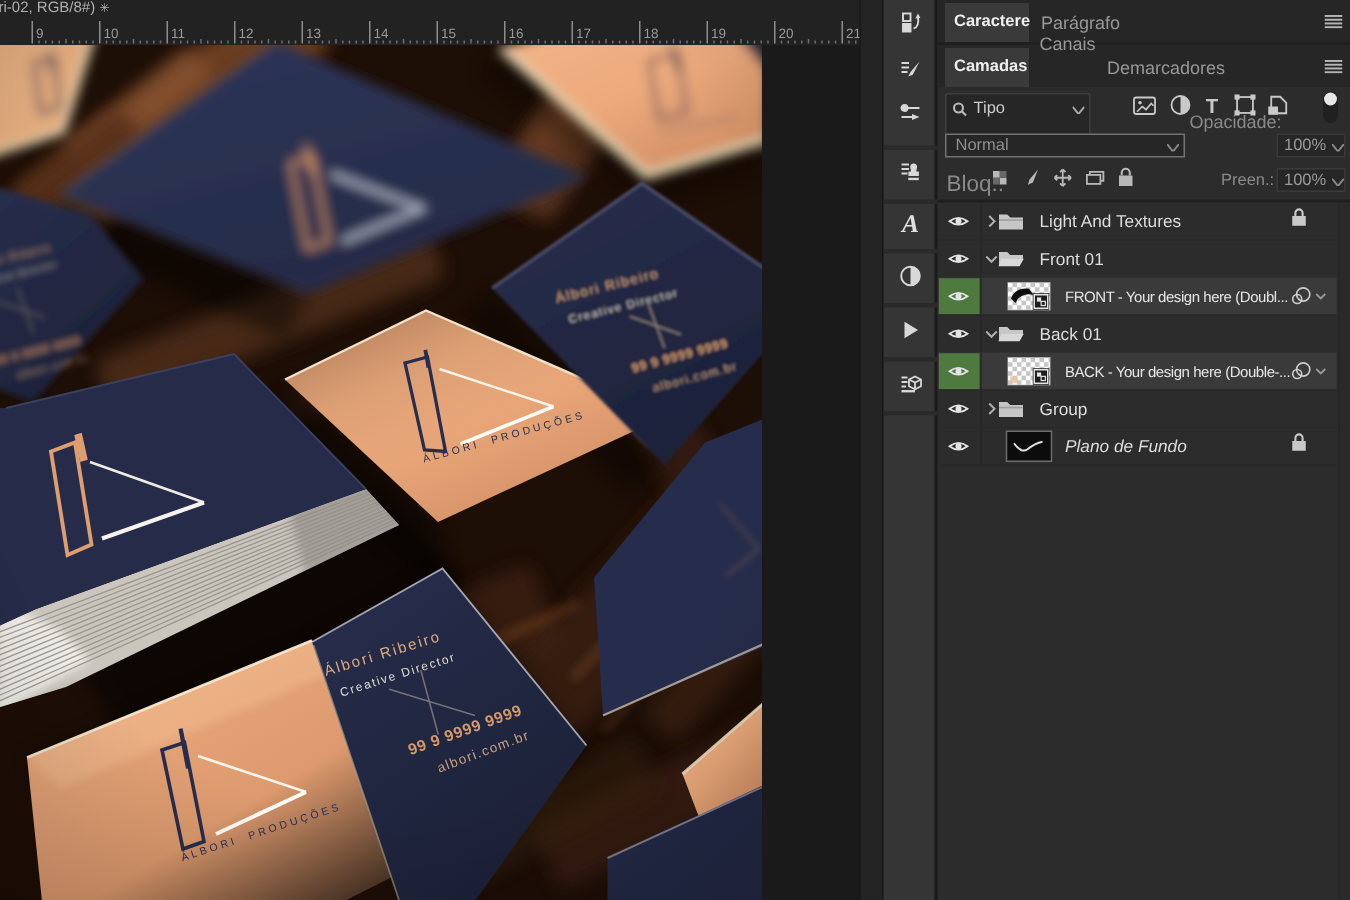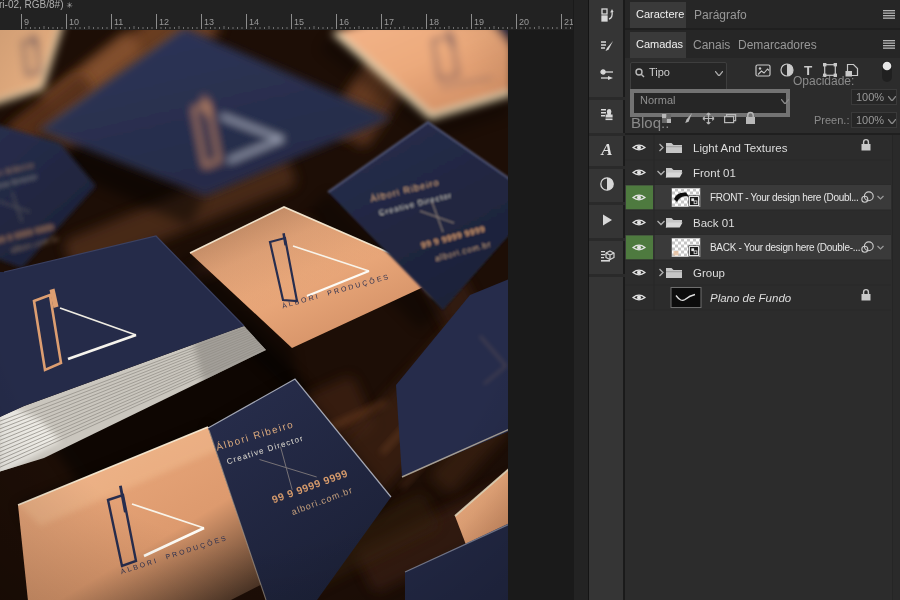--- a/index.html
+++ b/index.html
@@ -1,17 +1,17 @@
 <!DOCTYPE html>
 <html><head><meta charset="utf-8">
 <style>
 html,body{margin:0;padding:0;background:#1a1a1a;width:900px;height:600px;overflow:hidden}
 *{box-sizing:border-box}
 body{font-family:"Liberation Sans",sans-serif;position:relative}
-.tabA{position:absolute;font-size:11px;font-weight:normal;color:#f0f0f0}
+.tabA{position:absolute;font-size:11px;font-weight:bold;color:#f0f0f0}
 .tabI{position:absolute;font-size:12px;color:#989898}
 </style></head>
 <body>
 <div style="position:absolute;left:0;top:0;width:588px;height:600px;background:#1a1a1a"></div>
 <div style="position:absolute;left:574px;top:0;width:14px;height:600px;background:#232323"></div>
 <svg width="573" height="30" style="position:absolute;left:0;top:0">
 <rect width="573" height="30" fill="#222222"></rect>
 <text x="-1" y="8" font-family="Liberation Sans" font-size="10" fill="#b0b0b0">ri-02, RGB/8#) <tspan font-size="8">✳</tspan></text>
 <rect x="21" y="14" width="1" height="15" fill="#8d8d8d"></rect>
 <text x="24" y="25" font-family="Liberation Sans" font-size="9" fill="#9a9a9a">9</text>
@@ -429,21 +429,21 @@
         <rect y="0" width="12" height="1.3"></rect>
         <rect y="2.5" width="12" height="1.3"></rect>
         <rect y="5" width="12" height="1.3"></rect>
         <rect y="7.5" width="12" height="1.3"></rect>
       </g>
     </svg>
 <div style="position:absolute;left:0;top:28px;width:275px;height:2px;background:#1f1f1f"></div>
 <div style="position:absolute;left:0;top:30px;width:275px;height:28px;background:#262626"></div>
 <div style="position:absolute;left:5px;top:32px;width:56px;height:26px;background:#3a3a3a"></div>
 <div class="tabA" style="left:11px;top:38px">Camadas</div>
-<div class="tabI" style="left:68px;top:38px">Canais</div>
+<div class="tabI" style="left:68px;top:22px">Canais</div>
 <div class="tabI" style="left:113px;top:38px">Demarcadores</div>
 <svg width="12" height="9" style="position:absolute;left:258px;top:40px">
       <g fill="#b5b5b5">
         <rect y="0" width="12" height="1.3"></rect>
         <rect y="2.5" width="12" height="1.3"></rect>
         <rect y="5" width="12" height="1.3"></rect>
         <rect y="7.5" width="12" height="1.3"></rect>
       </g>
     </svg>
 <div style="position:absolute;left:5px;top:62px;width:97px;height:30px;background:#262626;border:1px solid #3e3e3e;border-radius:2px">
@@ -478,21 +478,21 @@
       </g>
       <g transform="translate(220,63)">
         <path d="M2.5 1.5 h6 l4 4 v7 h-10 z" fill="none" stroke="#c9c9c9" stroke-width="1.2"></path>
         <rect x="0.5" y="8" width="6.5" height="5.5" fill="#c9c9c9"></rect>
       </g>
       <g transform="translate(257,60)">
         <rect x="0" y="1" width="10" height="21" rx="5" fill="#202020"></rect>
         <circle cx="5" cy="6" r="4.3" fill="#e8e8e8"></circle>
       </g>
     </svg>
-<div style="position:absolute;left:5px;top:89px;width:160px;height:28px;background:#262626;border:4px solid #737373">
+<div style="position:absolute;left:5px;top:89px;width:160px;height:16px;background:#262626;border:1px solid #737373">
       <span style="position:absolute;left:6px;top:1px;font-size:11px;color:#909090">Normal</span>
       <svg width="8" height="5" style="position:absolute;left:147px;top:6px">
         <path d="M0 0 L4 5 L8 0" fill="none" stroke="#8a8a8a" stroke-width="1.3"></path>
       </svg>
     </div>
 <span style="position:absolute;left:168px;top:74px;font-size:12px;color:#8a8a8a">Opacidade:</span>
 <div style="position:absolute;left:226px;top:89px;width:46px;height:16px;background:#262626;border:1px solid #3a3a3a">
       <span style="position:absolute;left:4px;top:1px;font-size:11px;color:#9a9a9a">100%</span>
       <svg width="8" height="5" style="position:absolute;left:36px;top:6px">
         <path d="M0 0 L4 5 L8 0" fill="none" stroke="#8a8a8a" stroke-width="1.3"></path>

